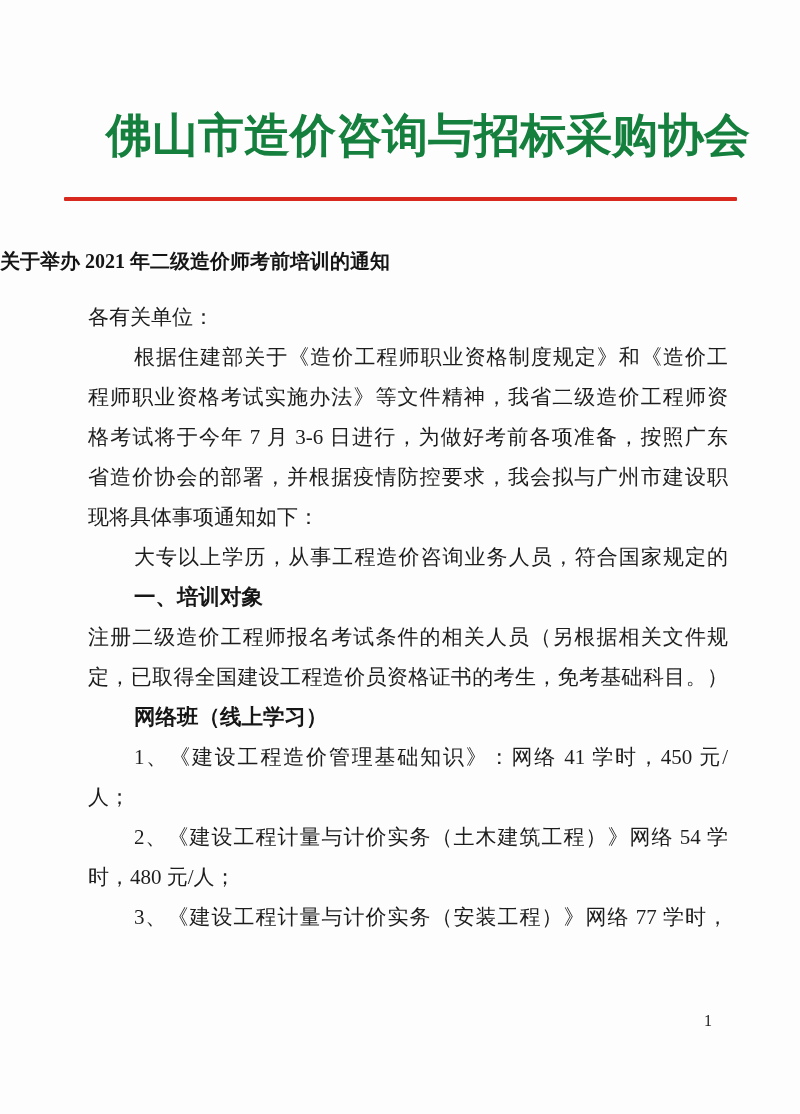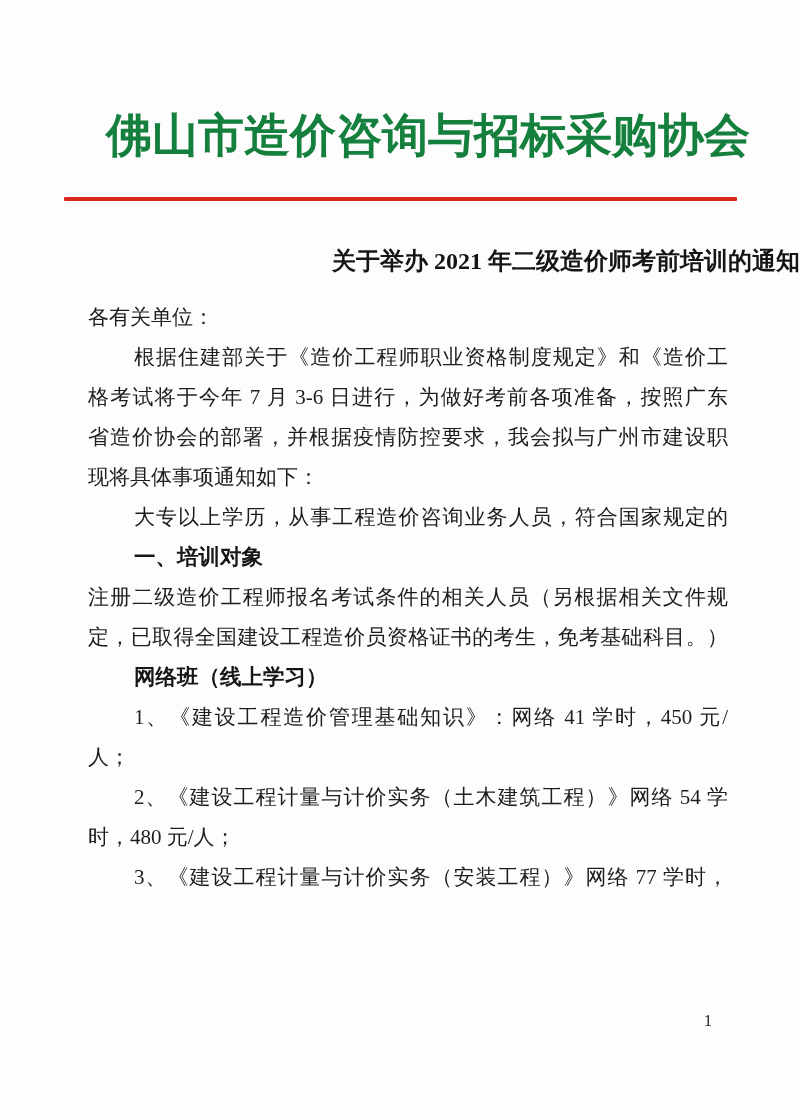--- a/index.html
+++ b/index.html
@@ -19,22 +19,22 @@
     letter-spacing:0px;
     white-space:nowrap;
   }
   .red-rule{
     position:absolute;top:197px;left:64px;
     width:673px;height:4px;
     border-radius:1px;
   }
   .doc-title{
     position:absolute;top:238px;left:0;width:100%;
-    text-align:right;
-    font-size:24px;line-height:46px;
+    text-align:left;
+    font-size:20px;line-height:46px;
     font-weight:700;
     color:#151515;
     white-space:nowrap;
   }
   .notice-body{
     position:absolute;top:297px;left:88px;
     width:640px;
     color:#1d1d1d;
   }
   .line{
@@ -68,20 +68,21 @@
 
   <div class="org-title" style="color: #15803d; padding-left: 28px;">佛山市造价咨询与招标采购协会</div>
 
   <div class="red-rule" style="background: rgb(216, 41, 30);"></div>
 
   <div class="doc-title">关于举办 2021 年二级造价师考前培训的通知</div>
 
   <div class="notice-body">
       <div class="line">各有关单位：</div>
       <div class="line indent fill">根据住建部关于《造价工程师职业资格制度规定》和《造价工</div>
+      <div class="line fill">程师职业资格考试实施办法》等文件精神，我省二级造价工程师资</div>
       <div class="line fill">格考试将于今年 7 月 3-6 日进行，为做好考前各项准备，按照广东</div>
       <div class="line fill">省造价协会的部署，并根据疫情防控要求，我会拟与广州市建设职</div>
       <div class="line">现将具体事项通知如下：</div>
       <div class="line indent fill">大专以上学历，从事工程造价咨询业务人员，符合国家规定的</div>
       <div class="line indent bold">一、培训对象</div>
       <div class="line fill">注册二级造价工程师报名考试条件的相关人员（另根据相关文件规</div>
       <div class="line fill">定，已取得全国建设工程造价员资格证书的考生，免考基础科目。）</div>
       <div class="line indent bold">网络班（线上学习）</div>
       <div class="line indent fill">1、《建设工程造价管理基础知识》：网络 41 学时，450 元/</div>
       <div class="line">人；</div>

